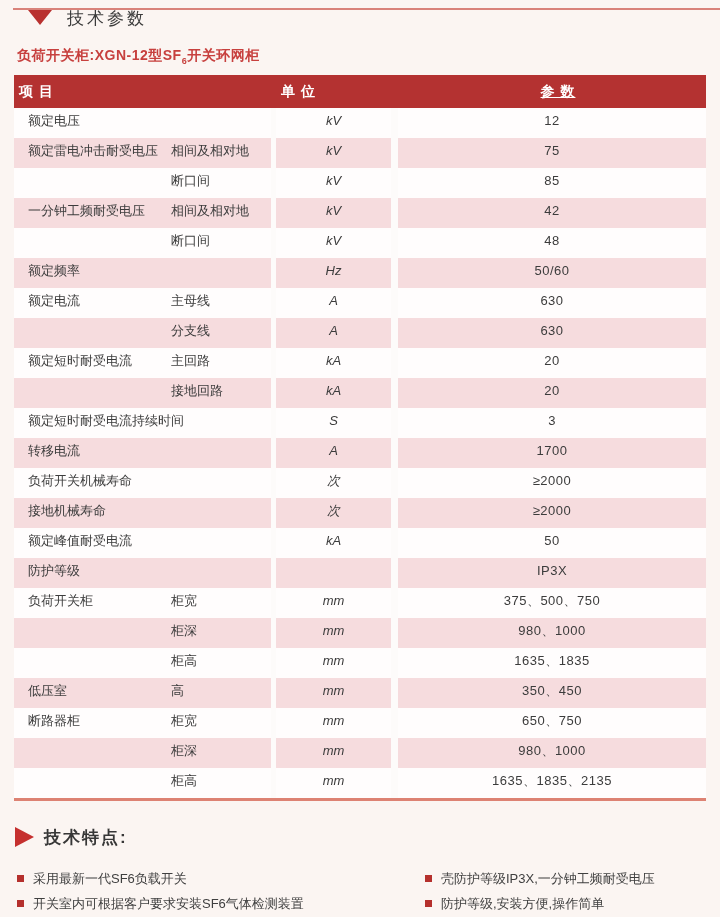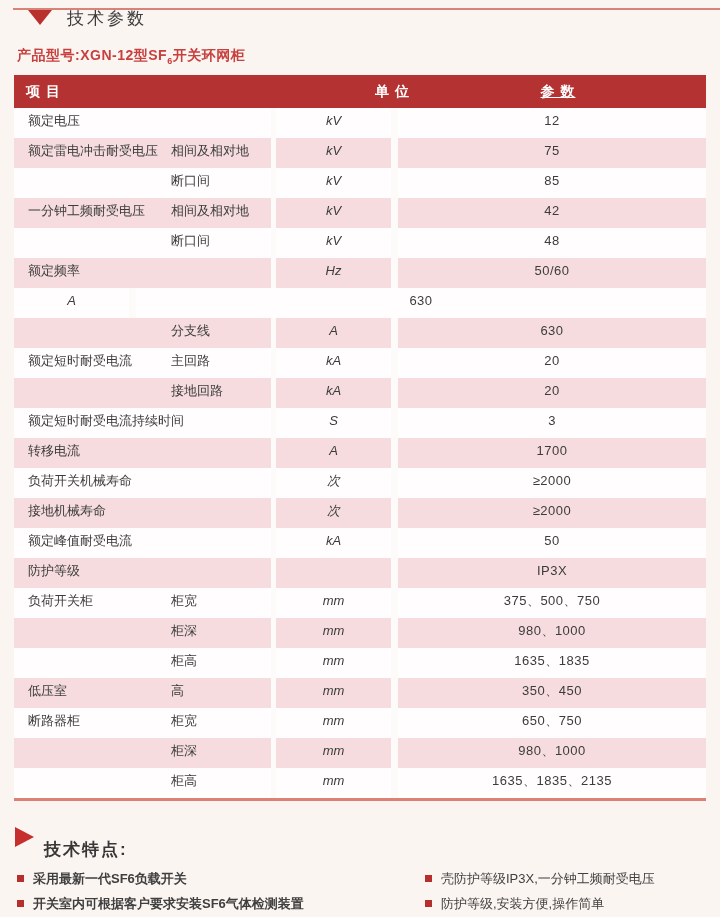--- a/index.html
+++ b/index.html
@@ -39,57 +39,57 @@
     position:absolute;top:47px;left:17px;
     font-size:14px;font-weight:bold;color:var(--banner_text);letter-spacing:0.5px;
   }
   .banner sub{font-size:9px;}
   
   .spec-table{position:absolute;top:75px;left:14px;width:692px;font-size:13px;}
   .thead{
     display:flex;height:33px;align-items:center;
     background:var(--header_bg);color:#ffffff;font-size:14px;font-weight:bold;letter-spacing:1px;
   }
-  .thead .h-item{width:267px;padding-left:12px;}
-  .thead .h-unit{width:129px;text-align:right;}
+  .thead .h-item{width:267px;padding-left:5px;}
+  .thead .h-unit{width:129px;text-align:left;}
   .thead .h-param{flex:1;text-align:center;text-decoration:underline;}
   .trow{display:flex;height:30px;line-height:25.5px;background:var(--white_row);}
   .trow .item-block{width:262px;border-right:5px solid var(--gutter);white-space:nowrap;overflow:visible;}
   .trow .c1{display:inline-block;width:157px;padding-left:14px;vertical-align:top;white-space:nowrap;}
   .trow .c2{display:inline-block;vertical-align:top;}
   .trow .unit{width:122px;border-right:7px solid var(--gutter);text-align:center;font-style:italic;}
   .trow .param{flex:1;text-align:center;letter-spacing:0.5px;}
   .trow.pink .item-block,.trow.pink .unit,.trow.pink .param{background:var(--pink_row);}
   .tbody{border-bottom:3px solid var(--bottom_border);}
   .tri-right{
     position:absolute;top:827px;left:15px;width:0;height:0;
     border-top:10px solid transparent;border-bottom:10px solid transparent;
     border-left:19px solid var(--accent_red);
   }
   .features-title{
     position:absolute;top:826px;left:44px;
-    font-size:17px;font-weight:bold;color:#373737;letter-spacing:2px;margin-top:12px;
+    font-size:17px;font-weight:bold;color:#373737;letter-spacing:2px;
   }
   .bullet-col{position:absolute;top:866px;}
-  .bullet-col.left{left:17px;font-weight:bold;}
+  .bullet-col.left{left:17px;}
   .bullet-col.right{left:425px;}
   .bullet-item{height:25px;display:flex;align-items:center;margin-bottom:0;}
   .bullet-sq{
     width:7px;height:7px;background:#b5302d;margin-right:9px;flex:none;
   }
   .bullet-text{font-size:13px;color:#3f3f3f;white-space:nowrap;}
 </style>
 </head>
 <body>
 
 <div class="top-rule"></div>
 <div class="tri-down"></div>
 <div class="page-title">技术参数</div>
 
-<div class="banner"><span>产品型号:XGN-12型SF</span><sub>6</sub><span>开关环网柜</span></div>
+<div class="banner"><span>负荷开关柜:XGN-12型SF</span><sub>6</sub><span>开关环网柜</span></div>
 
 <div class="spec-table">
   <div class="thead">
     <div class="h-item">项 目</div>
     <div class="h-unit">单 位</div>
     <div class="h-param">参 数</div>
   </div>
   <div class="tbody">
   <div class="trow">
     <div class="item-block">
@@ -133,20 +133,23 @@
 
   <div class="trow pink">
     <div class="item-block">
       <span class="c1">额定频率</span><span class="c2"></span>
     </div>
     <div class="unit">Hz</div>
     <div class="param">50/60</div>
   </div>
 
   <div class="trow">
+    <div class="item-block">
+      <span class="c1">额定电流</span><span class="c2">主母线</span>
+    </div>
     <div class="unit">A</div>
     <div class="param">630</div>
   </div>
 
   <div class="trow pink">
     <div class="item-block">
       <span class="c1"></span><span class="c2">分支线</span>
     </div>
     <div class="unit">A</div>
     <div class="param">630</div>

